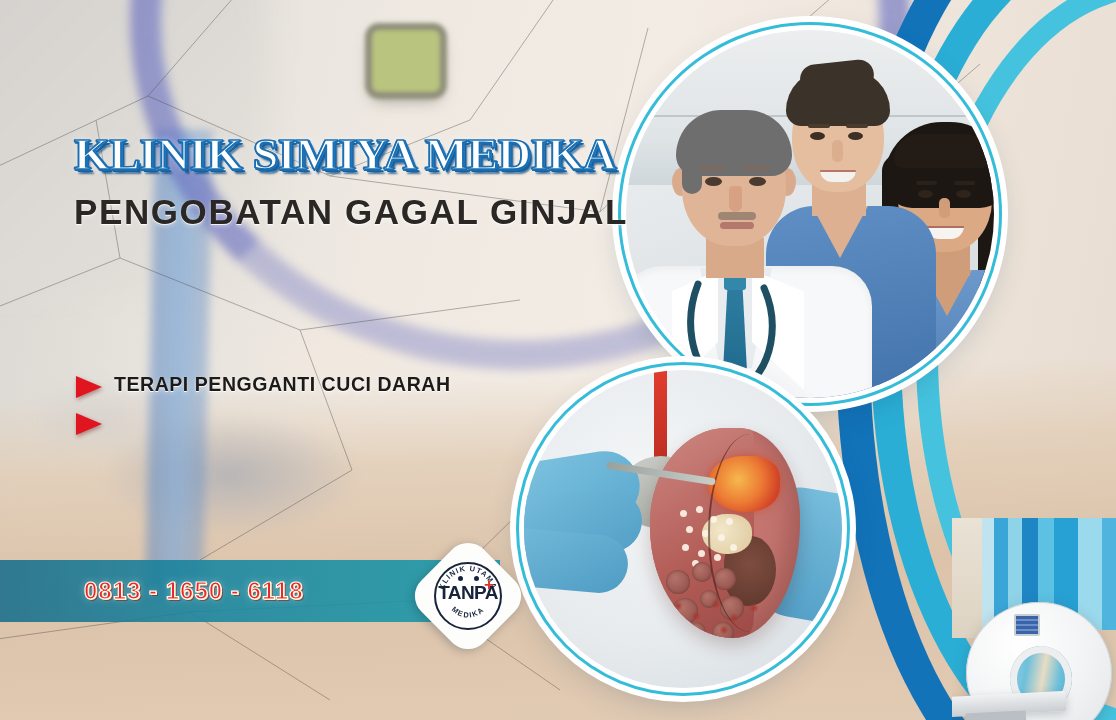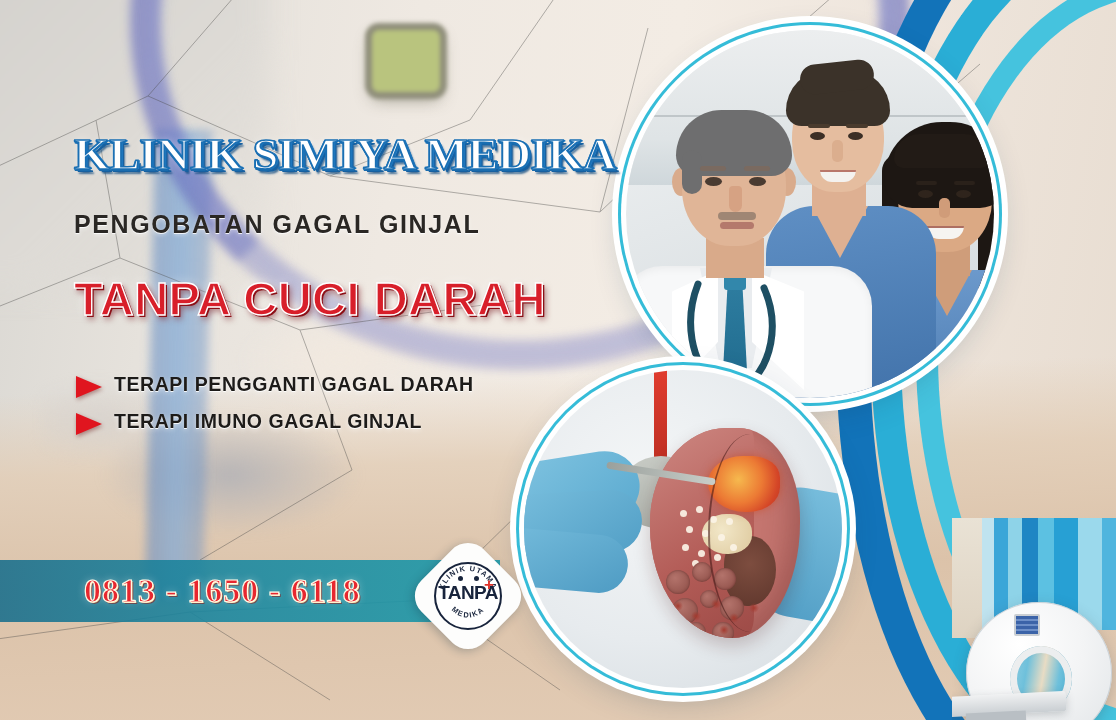--- a/index.html
+++ b/index.html
@@ -355,22 +355,22 @@
     text-shadow:
       2px 0 0 #1f78bf, -1px 0 0 #1f78bf,
       0 2px 0 #1a6cae,
       3px 3px 0 #1760a0,
       4px 5px 2px rgba(14,72,125,.75),
       0 0 10px rgba(255,255,255,.55);
     white-space:nowrap;
   }
 
   .title-sub{
-    margin-top:32px;
-    font-size:25px;
+    margin-top:14px;
+    font-size:35px;
     font-weight:bold;
     letter-spacing:1.6px;
     color:#2a2724;
     text-shadow:0 1px 0 rgba(255,255,255,.8), 0 2px 4px rgba(255,255,255,.45);
     white-space:nowrap;
   }
 
   .title-accent{
     margin-top:32px;
     font-size:47px;
@@ -397,23 +397,23 @@
   }
 
   
   .phone-bar{
     position:absolute; left:0; top:560px; width:500px; height:62px;
     background:linear-gradient(90deg, rgba(24,110,140,.88) 0%, rgba(28,136,160,.90) 45%, rgba(33,156,170,.92) 100%);
     display:flex; align-items:center;
   }
   .phone-number{
     margin-left:84px;
-    font-family:Liberation Serif, serif;
+    font-family:Liberation Sans, sans-serif;
     font-weight:bold;
-    font-size:34px;
+    font-size:24px;
     letter-spacing:1px;
     color:#e8272f;
     -webkit-text-stroke:1.2px #fffbe8;
     text-shadow:
       1px 1px 0 #ffe9a8,
       2px 2px 0 rgba(150,20,20,.55),
       0 0 9px rgba(255,255,255,.45);
     white-space:nowrap;
   }
 
@@ -602,42 +602,40 @@
       <div class="kid-glove-a"></div>
       <div class="kid-glove-b"></div>
       <div class="kid-glove-c"></div>
       <div class="kid-probe"></div>
     </div>
   </div>
 
   <div class="headline-block">
     <div class="title-main">KLINIK SIMIYA MEDIKA</div>
     <div class="title-sub">PENGOBATAN GAGAL GINJAL</div>
-    <div class="title-accent">TANPA CUCI DARAH</div>
   </div>
 
   <div class="bullets">
 
     <div class="bullet-row">
       <span class="bullet-arrow">
         <svg width="26" height="22" viewBox="0 0 26 22">
           <polygon points="0,0 26,11 0,22" fill="#e0151f"></polygon>
         </svg>
       </span>
-      <span class="bullet-text">TERAPI PENGGANTI GAGAL DARAH</span>
+      <span class="bullet-text">TERAPI PENGGANTI CUCI DARAH</span>
     </div>
 
 
     <div class="bullet-row">
       <span class="bullet-arrow">
         <svg width="26" height="22" viewBox="0 0 26 22">
           <polygon points="0,0 26,11 0,22" fill="#e0151f"></polygon>
         </svg>
       </span>
-      <span class="bullet-text">TERAPI IMUNO GAGAL GINJAL</span>
     </div>
   </div>
 
   <div class="phone-bar">
     <span class="phone-number">0813 - 1650 - 6118</span>
   </div>
 
   <div id="smya-badge">
     <div class="badge-plate"></div>
     <div class="badge-ring"></div>

